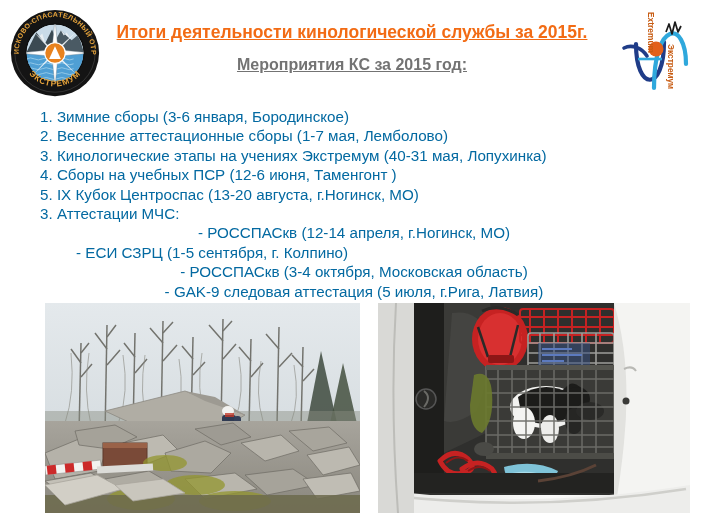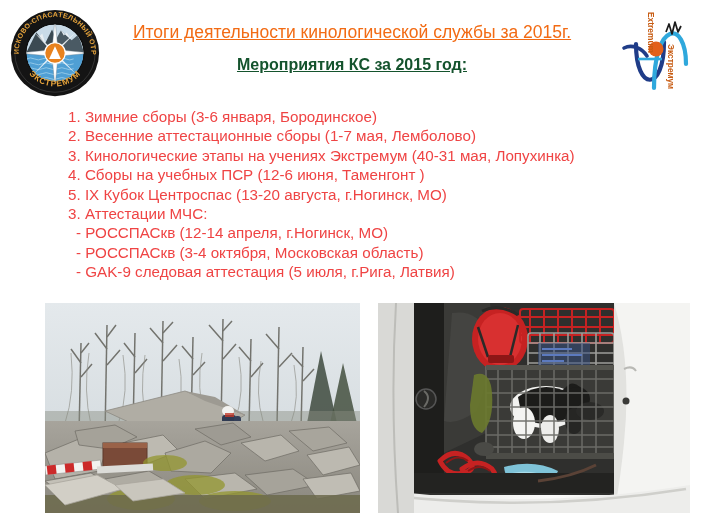--- a/index.html
+++ b/index.html
@@ -35,54 +35,53 @@
   }
 
   
   .mainTitle {
     position: absolute;
     left: 0;
     top: 22px;
     width: 704px;
     text-align: center;
     font-size: 17.5px;
-    font-weight: normal;
+    font-weight: bold;
     color: #F26B14;
     text-decoration: underline;
     letter-spacing: 0px;
     white-space: nowrap;
   }
   .subTitle {
     position: absolute;
     left: 0;
     top: 56px;
     width: 704px;
     text-align: center;
     font-size: 16px;
     font-weight: bold;
-    color: #14532d;
+    color: #737373;
     text-decoration: underline;
     white-space: nowrap;
   }
 
   
   #eventList {
     position: absolute;
     left: 40px;
     top: 107px;
     width: 620px;
   }
   .eventLine {
     font-size: 15.2px;
     line-height: 19.4px;
-    color: #ef4444;
+    color: #0369a1;
     white-space: nowrap;
-    margin-left: 28px;
-  }
-  .indent-1 { padding-left: 8px; }
+  }
+  .indent-1 { padding-left: 8px; text-align: center; }
   .indent-2 { padding-left: 36px; }
 
   
   .photo {
     position: absolute;
     overflow: hidden;
   }
   #photoRubble {
     left: 45px;
     top: 303px;
@@ -179,20 +178,21 @@
 <div class="subTitle">Мероприятия КС за 2015 год:</div>
 
 <div id="eventList">
   <div class="eventLine">1. Зимние сборы (3-6 января, Бородинское)</div>
   <div class="eventLine">2. Весенние аттестационные сборы (1-7 мая, Лемболово)</div>
   <div class="eventLine">3. Кинологические этапы на учениях Экстремум (40-31 мая, Лопухинка)</div>
   <div class="eventLine">4. Сборы на  учебных ПСР (12-6  июня, Таменгонт )</div>
   <div class="eventLine">5. IX Кубок Центроспас (13-20 августа, г.Ногинск, МО)</div>
   <div class="eventLine">3. Аттестации МЧС:</div>
   <div class="eventLine indent-1">- РОССПАСкв (12-14 апреля, г.Ногинск, МО)</div>
+  <div class="eventLine indent-2">- ЕСИ СЗРЦ (1-5 сентября, г. Колпино)</div>
   <div class="eventLine indent-1">- РОССПАСкв (3-4 октября, Московская область)</div>
   <div class="eventLine indent-1">- GAK-9 следовая аттестация (5 июля, г.Рига, Латвия)</div>
 </div>
 
 <div class="photo" id="photoRubble">
   <svg viewBox="0 0 315 210" xmlns="http://www.w3.org/2000/svg" preserveAspectRatio="none">
     <defs>
       <linearGradient id="skyG" x1="0" y1="0" x2="0" y2="1">
         <stop offset="0%" stop-color="#E4E9EC"></stop>
           <stop offset="100%" stop-color="#CFD6DA"></stop>

